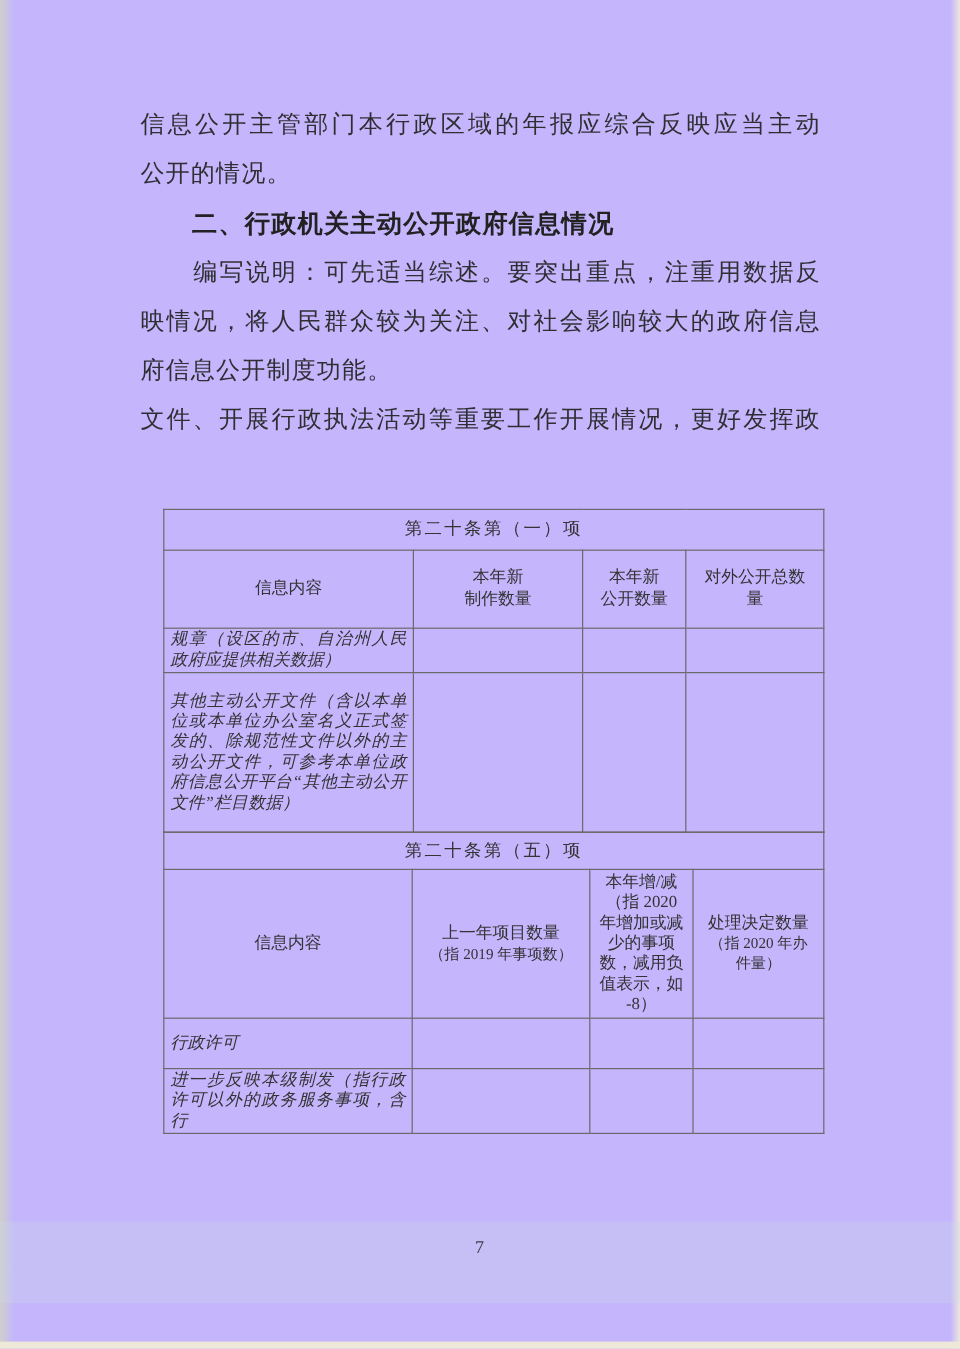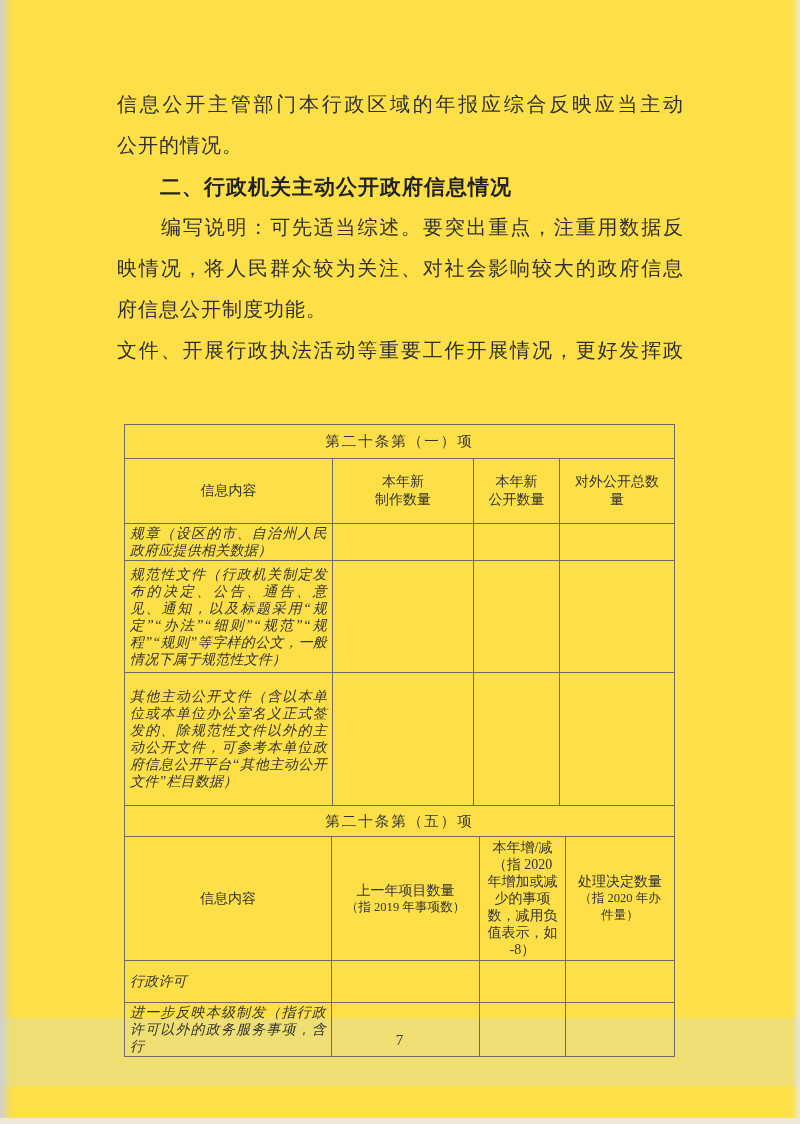--- a/index.html
+++ b/index.html
@@ -3,21 +3,21 @@
 <meta charset="utf-8">
 <style>
   html,body{margin:0;padding:0;}
   body{
     width:800px;height:1124px;
     background:#f4f4f1;
     font-family:"Liberation Serif","DejaVu Serif",serif;
   }
   .sheet{
     position:relative;width:800px;height:1124px;overflow:hidden;
-    background:#fde047;color:#2f2f33;
+    background:#c4b5fd;color:#2f2f33;
   }
   
   .edge-left{position:absolute;left:0;top:0;width:12px;height:100%;
     background:linear-gradient(to right,#cfcfcb,rgba(255,255,255,0));}
   .edge-right{position:absolute;right:0;top:0;width:8px;height:100%;
     background:linear-gradient(to left,#ece7db,rgba(255,255,255,0));}
   .band-bottom{position:absolute;left:0;top:1018px;width:100%;height:68px;
     background:rgba(203,219,231,0.28);}
   .edge-bottom{position:absolute;left:0;bottom:0;width:100%;height:6px;background:#eee8d8;}
 
@@ -31,21 +31,21 @@
   }
   .tline.nolast{text-align-last:left;}
   .tline.heading{
     font-family:"Liberation Sans","DejaVu Sans",sans-serif;
     font-weight:bold;font-size:21px;color:#222;
     padding-left:43px;text-align:left;text-align-last:left;
   }
   .tline.indent{padding-left:44px;}
 
   
-  .tables{position:absolute;left:124px;top:424px;z-index:2;}
+  .tables{position:absolute;left:136px;top:424px;z-index:2;}
   table.rtable{
     border-collapse:collapse;table-layout:fixed;width:550px;
     font-size:14px;line-height:17px;color:#333;
   }
   table.t2{margin-top:-1px;}
   .rtable td{border:1px solid #6a6a6a;padding:1px 4px;overflow:hidden;}
   td.title{
     text-align:center;vertical-align:middle;
     font-size:14.5px;letter-spacing:2px;
   }
@@ -111,26 +111,20 @@
             <span class="hl">对外公开总数</span>
             <span class="hl">量</span>
           </td>
         </tr>
         <tr style="height:34px">
           <td class="lcell">规章（设区的市、自治州人民政府应提供相关数据）</td>
           <td class="ecell"></td>
           <td class="ecell"></td>
           <td class="ecell"></td>
         </tr>
-        <tr style="height:112px">
-          <td class="lcell">规范性文件（行政机关制定发布的决定、公告、通告、意见、通知，以及标题采用“规定”“办法”“细则”“规范”“规程”“规则”等字样的公文，一般情况下属于规范性文件）</td>
-          <td class="ecell"></td>
-          <td class="ecell"></td>
-          <td class="ecell"></td>
-        </tr>
         <tr style="height:133px">
           <td class="lcell">其他主动公开文件（含以本单位或本单位办公室名义正式签发的、除规范性文件以外的主动公开文件，可参考本单位政府信息公开平台“其他主动公开文件”栏目数据）</td>
           <td class="ecell"></td>
           <td class="ecell"></td>
           <td class="ecell"></td>
         </tr>
       </tbody>
     </table>
 
     <table class="rtable t2">

